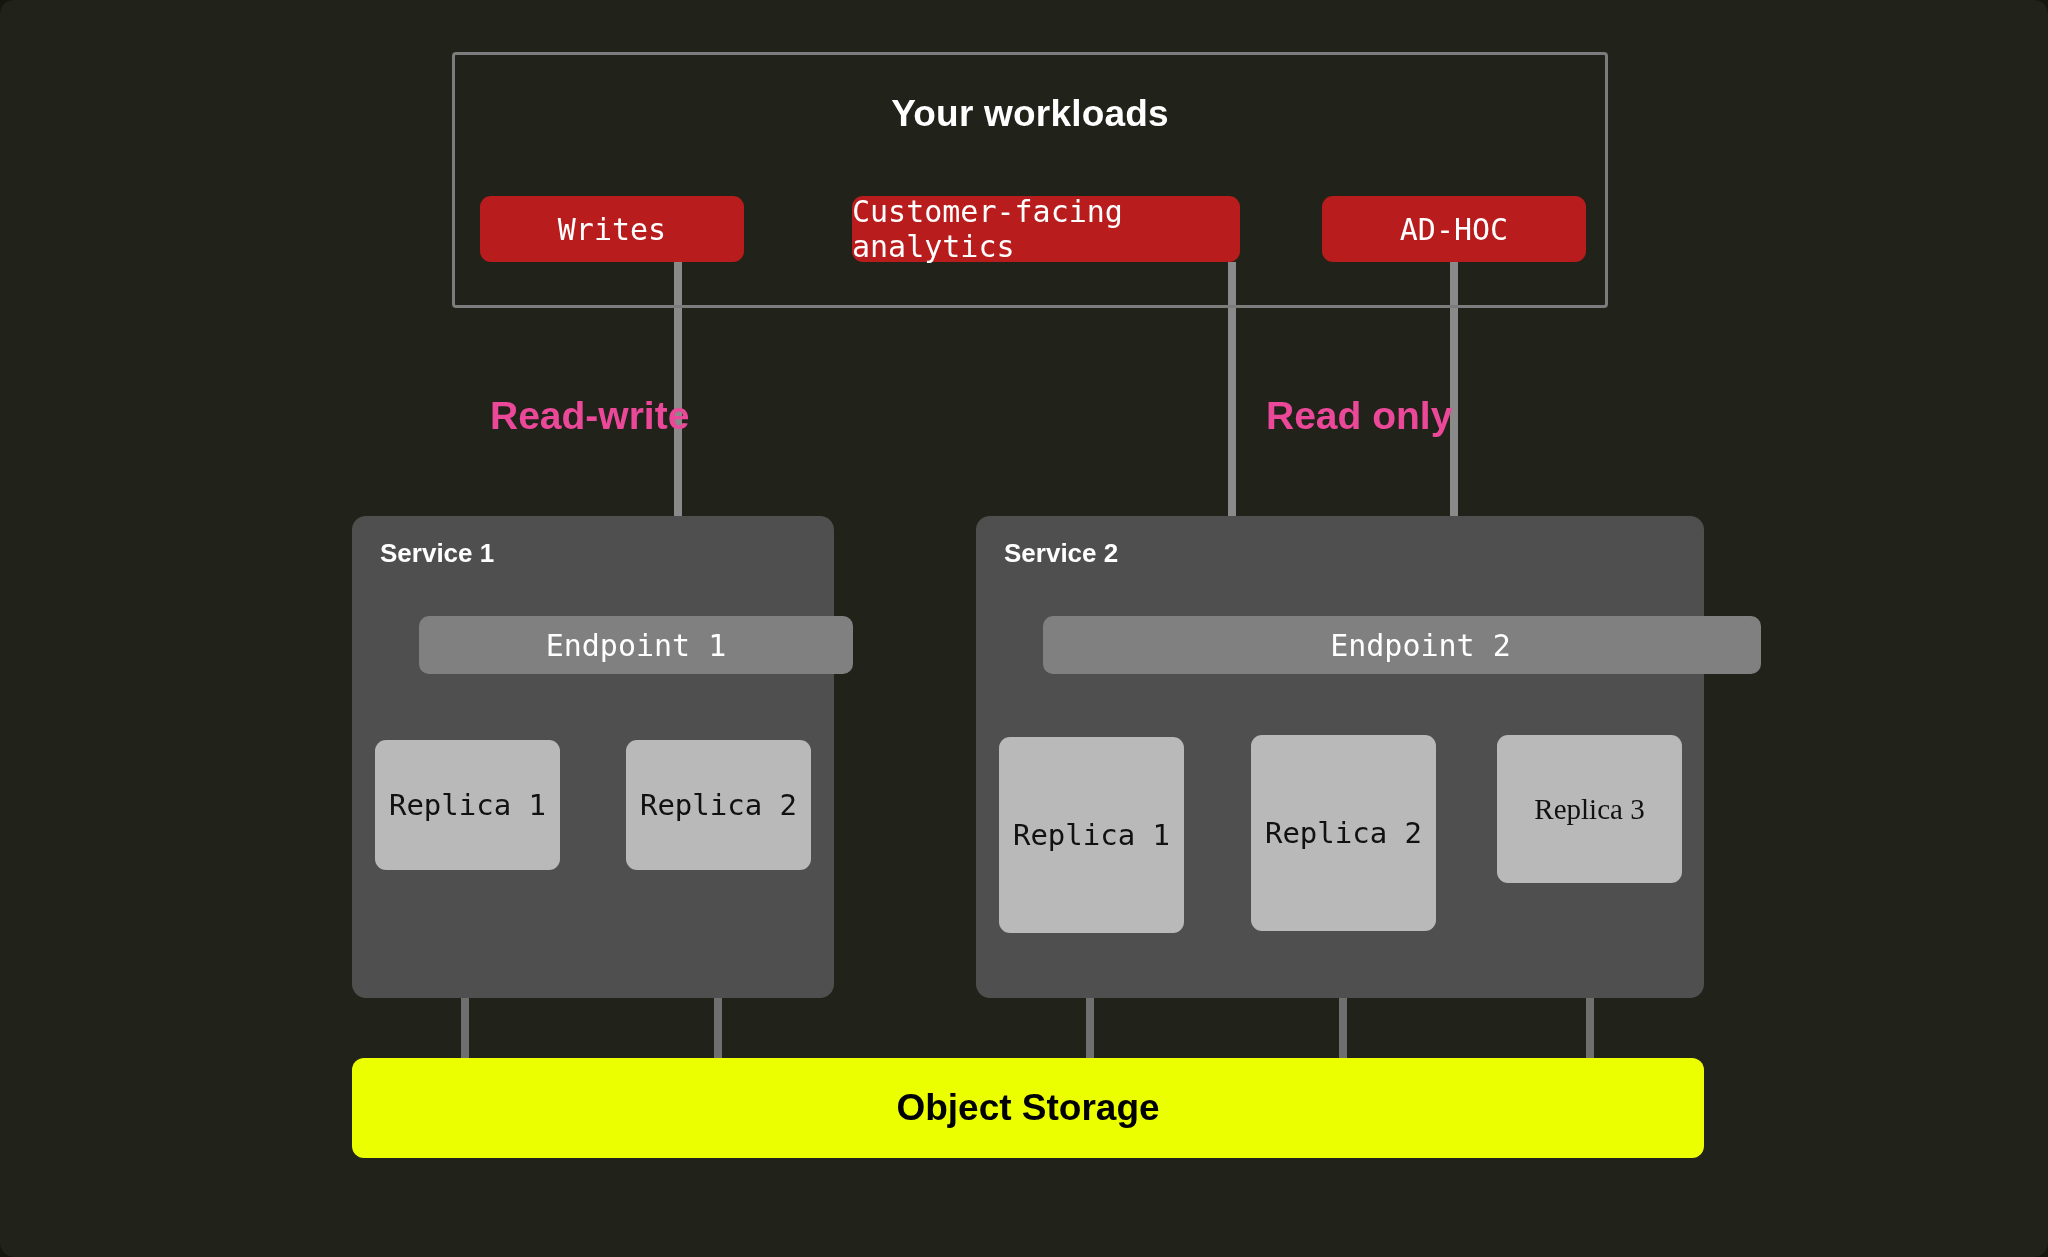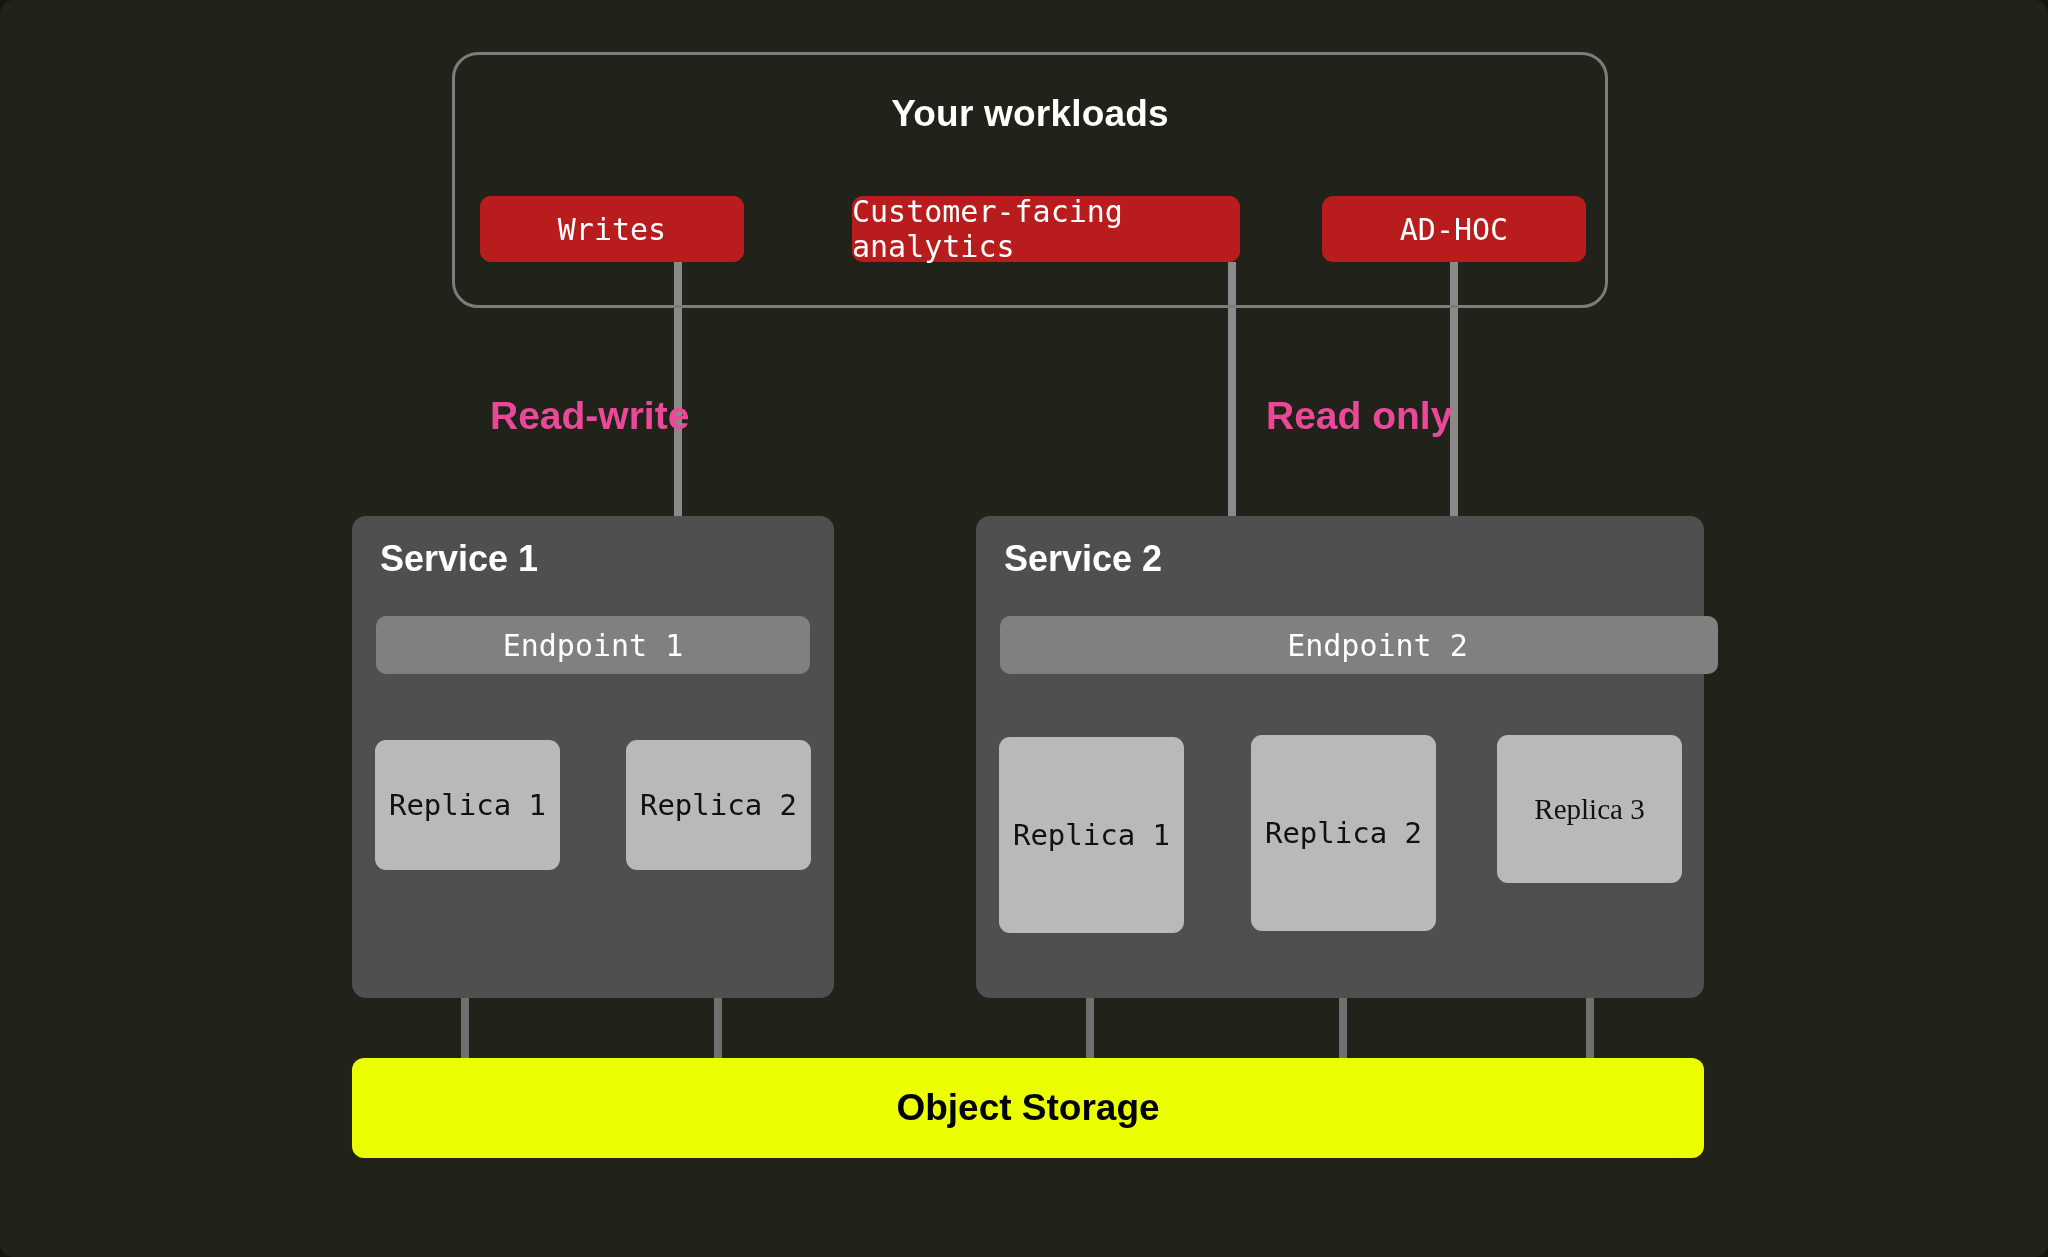--- a/index.html
+++ b/index.html
@@ -58,21 +58,21 @@
 
   
   #workloads-box {
     position: absolute;
     left: 452px;
     top: 52px;
     width: 1156px;
     height: 256px;
     box-sizing: border-box;
     border: 3px solid #7c7c7c;
-    border-radius: 26px;
+    border-radius: 4px;
     background: transparent;
   }
   #workloads-title {
     position: absolute;
     left: 0;
     right: 0;
     top: 38px;
     text-align: center;
     color: #ffffff;
     font-size: 37px;
@@ -114,35 +114,36 @@
     border-radius: 14px;
   }
   #service-1 { left: 352px; top: 516px; width: 482px; height: 482px; }
   #service-2 { left: 976px; top: 516px; width: 728px; height: 482px; }
 
   .service-title {
     position: absolute;
     left: 28px;
     top: 22px;
     color: #ffffff;
-    font-size: 36px;
+    font-size: 26px;
     font-weight: bold;
   }
 
   .endpoint-bar {
     position: absolute;
     background: #808080;
     border-radius: 10px;
     height: 58px;
     color: #ffffff;
     font-family: "DejaVu Sans Mono", monospace;
     font-size: 30px;
     display: flex;
     align-items: center;
     justify-content: center;
+    margin-left: 43px;
   }
   #endpoint-1 { left: 24px; top: 100px; width: 434px; }
   #endpoint-2 { left: 24px; top: 100px; width: 681px; padding-left: 37px; }
 
   .replica-box {
     position: absolute;
     background: #b9b9b9;
     border-radius: 11px;
     color: #111111;
     font-family: "DejaVu Sans Mono", monospace;

